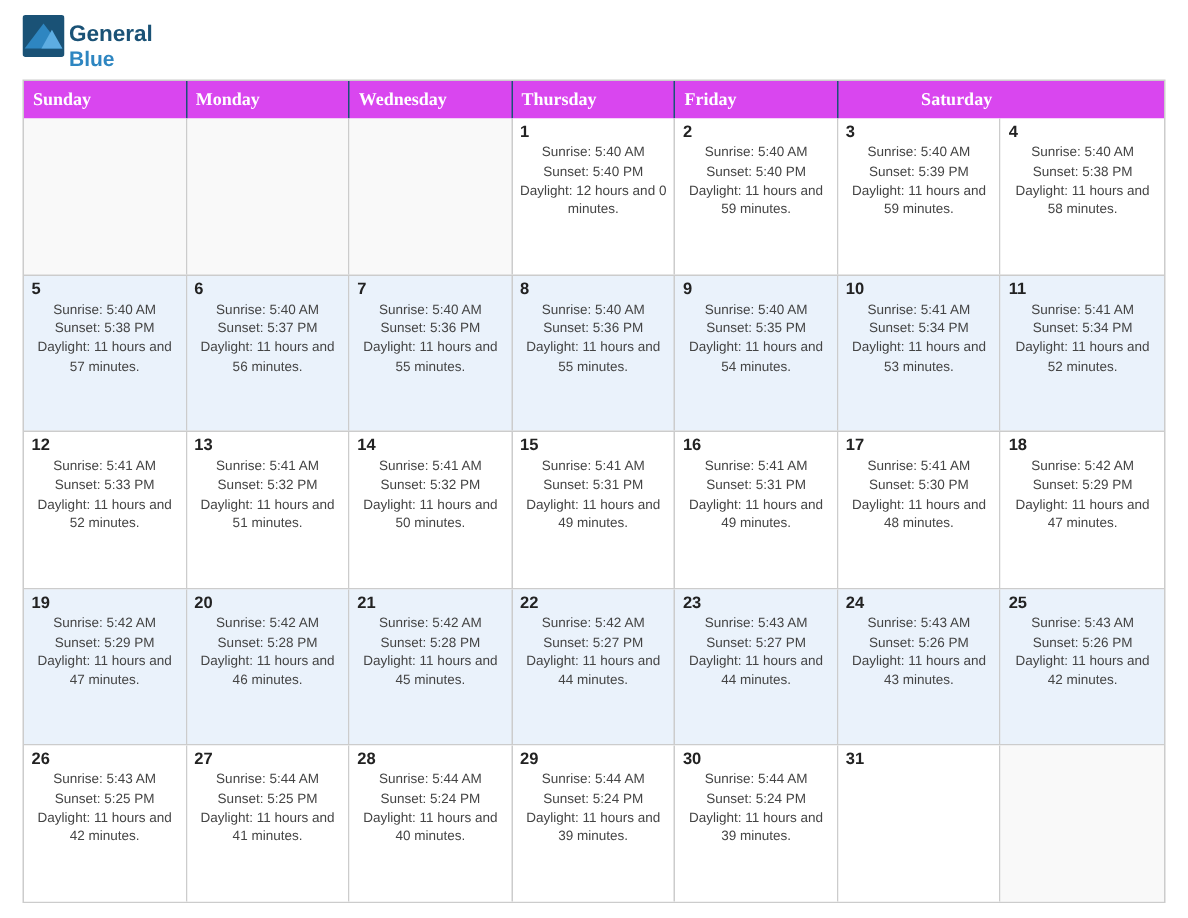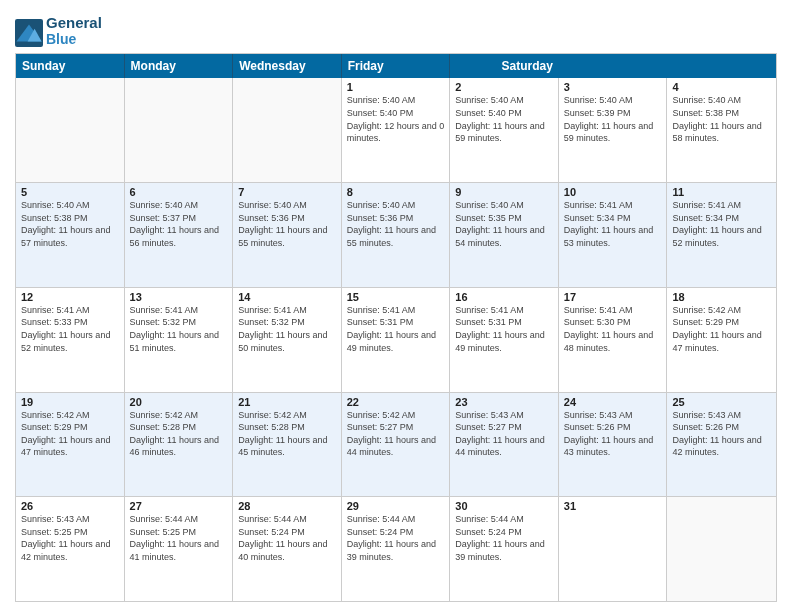--- a/index.html
+++ b/index.html
@@ -18,21 +18,21 @@
       flex-direction: column;
     }
     .header {
       display: flex;
       align-items: flex-start;
       justify-content: space-between;
       margin-bottom: 6px;
     }
     .logo {
       display: flex;
-      align-items: flex-end;
+      align-items: flex-start;
       margin-top: 4px;
     }
     .logo-icon {
       width: 28px;
       height: 28px;
       margin-right: 3px;
       margin-top: -4px;
     }
     .title-block {
       text-align: right;
@@ -49,21 +49,22 @@
     }
     .calendar {
       flex: 1;
       display: flex;
       flex-direction: column;
       border: 1px solid #ccc;
     }
     .cal-header {
       display: grid;
       grid-template-columns: repeat(7, 1fr);
-      background: #0369a1;
+      background: #d946ef;
+      font-family: Liberation Serif, serif;
     }
     .cal-header-cell {
       color: #fff;
       font-weight: bold;
       font-size: 12px;
       padding: 5px 6px;
       text-align: left;
       border-right: 1px solid #1a5276;
     }
     .cal-header-cell:last-child { border-right: none; text-align: right; }
@@ -93,20 +94,21 @@
     .day-num {
       font-size: 11px;
       font-weight: bold;
       color: #222;
       margin-bottom: 1px;
     }
     .day-info {
       font-size: 9px;
       color: #444;
       line-height: 1.4;
+      text-align: center;
     }
     .alt-row .cal-cell {
       background: #eaf2fb;
     }
   </style>
 </head>
 <body>
 
 <div class="page">
   <div class="header">
@@ -125,20 +127,21 @@
       <div class="month-title"></div>
       <div class="subtitle"></div>
     </div>
   </div>
 
   <div class="calendar">
     <div class="cal-header">
     <div class="cal-header-cell">Sunday</div>
         <div class="cal-header-cell">Monday</div>
         <div class="cal-header-cell">Wednesday</div>
+        <div class="cal-header-cell">Thursday</div>
         <div class="cal-header-cell">Friday</div>
         <div class="cal-header-cell">Saturday</div>
       </div>
     <div class="cal-body">
     <div class="cal-row">
           <div class="cal-cell empty"></div>
           <div class="cal-cell empty"></div>
           <div class="cal-cell empty"></div>
           <div class="cal-cell">
             <div class="day-num">1</div>

